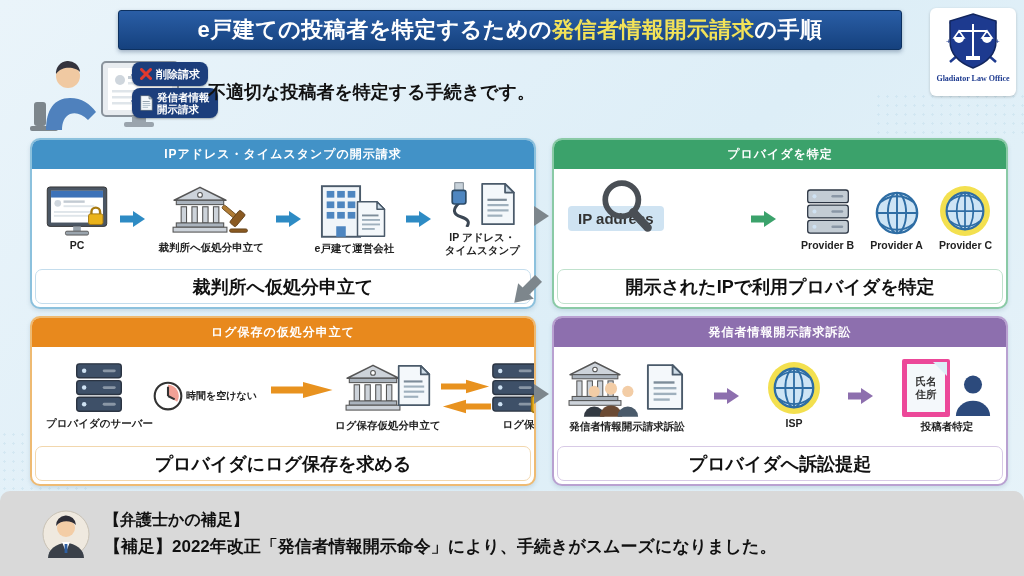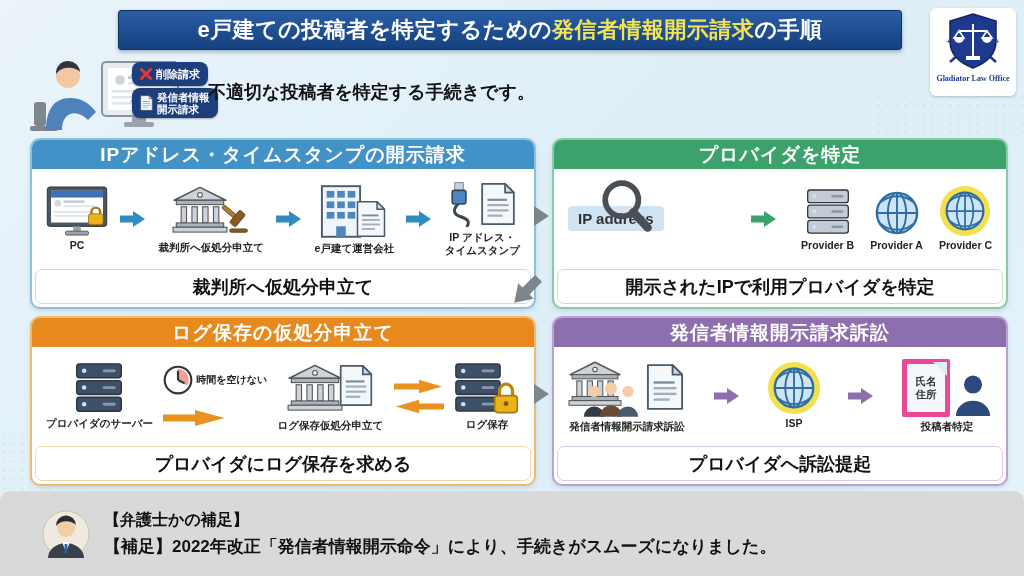--- a/index.html
+++ b/index.html
@@ -37,21 +37,21 @@
   .bubble:before{content:"";position:absolute;left:-6px;top:8px;border:5px solid transparent;border-right-color:#1c3e7c;}
   .bubble1{left:132px;top:62px;height:20px;font-size:11px;}
   .bubble2{left:132px;top:88px;font-size:10.5px;line-height:1.15;padding:3px 8px;}
   .bubble2 .col{display:flex;flex-direction:column;}
   .intro-desc{position:absolute;left:208px;top:80px;font-size:18px;font-weight:bold;color:#111;}
 
   
   .panel{position:absolute;background:#fff;border-radius:10px;border:2px solid var(--bdr);
     display:flex;flex-direction:column;overflow:hidden;box-shadow:0 2px 4px rgba(70,110,140,.18);}
   .panel-header{height:29px;flex:0 0 29px;background:var(--hdr);display:flex;align-items:center;justify-content:center;
-    color:#fff;font-weight:bold;font-size:19px;letter-spacing:1px;white-space:nowrap;}
+    color:#fff;font-weight:bold;font-size:12px;letter-spacing:1px;white-space:nowrap;}
   .panel-body{flex:1;display:flex;align-items:center;justify-content:space-between;padding:2px 14px;}
   .panel-caption{flex:0 0 33px;margin:1px 3px 3px;border:1.5px solid var(--cap);border-radius:7px;
     display:flex;align-items:center;justify-content:center;font-size:18px;font-weight:bold;color:#111;white-space:nowrap;}
   .p-tl{left:30px;top:138px;width:502px;height:167px;--hdr:#4292c7;--bdr:#8cc1dd;--cap:#c4dded;}
   .p-tr{left:552px;top:138px;width:452px;height:167px;--hdr:#3ba26b;--bdr:#8acaa6;--cap:#c0e2cd;}
   .p-bl{left:30px;top:316px;width:502px;height:166px;--hdr:#e8891d;--bdr:#eeba72;--cap:#f2d7ad;}
   .p-br{left:552px;top:316px;width:452px;height:166px;--hdr:#8d6fae;--bdr:#b9a1d1;--cap:#d8cae6;}
 
   .flow-item{display:flex;flex-direction:column;align-items:center;justify-content:flex-end;gap:3px;}
   .item-label{font-size:10.5px;font-weight:bold;color:#222;text-align:center;line-height:1.2;white-space:nowrap;}
@@ -62,21 +62,21 @@
   
   .chip-wrap{position:relative;width:158px;height:70px;display:flex;align-items:center;}
   .ip-chip{background:#cfe3f2;color:#333;font-weight:bold;font-size:15px;padding:4px 10px;border-radius:4px;}
   .chip-mag{position:absolute;left:30px;top:-6px;}
 
   .ring{background:#f3e04f;border-radius:50%;padding:4px;display:flex;}
   .providers{display:flex;gap:16px;align-items:flex-end;}
 
   .double-arrow{display:flex;flex-direction:column;gap:5px;align-items:center;}
   .flip{transform:scaleX(-1);}
-  .clock-flow{display:flex;flex-direction:column;align-items:flex-start;gap:14px;}
+  .clock-flow{display:flex;flex-direction:row;align-items:flex-start;gap:14px;}
   .clock-row{display:flex;align-items:center;gap:3px;}
   .clock-note{font-size:10px;font-weight:bold;color:#222;white-space:nowrap;}
 
   .meishi-row{display:flex;align-items:flex-end;gap:4px;}
   .meishi-doc{width:38px;height:48px;background:#f4f8fb;border:5px solid #ec4899;border-radius:2px;position:relative;
     display:flex;flex-direction:column;align-items:center;justify-content:center;font-size:10.5px;font-weight:bold;color:#333;line-height:1.25;}
   .meishi-doc:after{content:"";position:absolute;top:-2px;right:-2px;border:7px solid transparent;
     border-top-color:#ddeef7;border-right-color:#ddeef7;}
 
   

